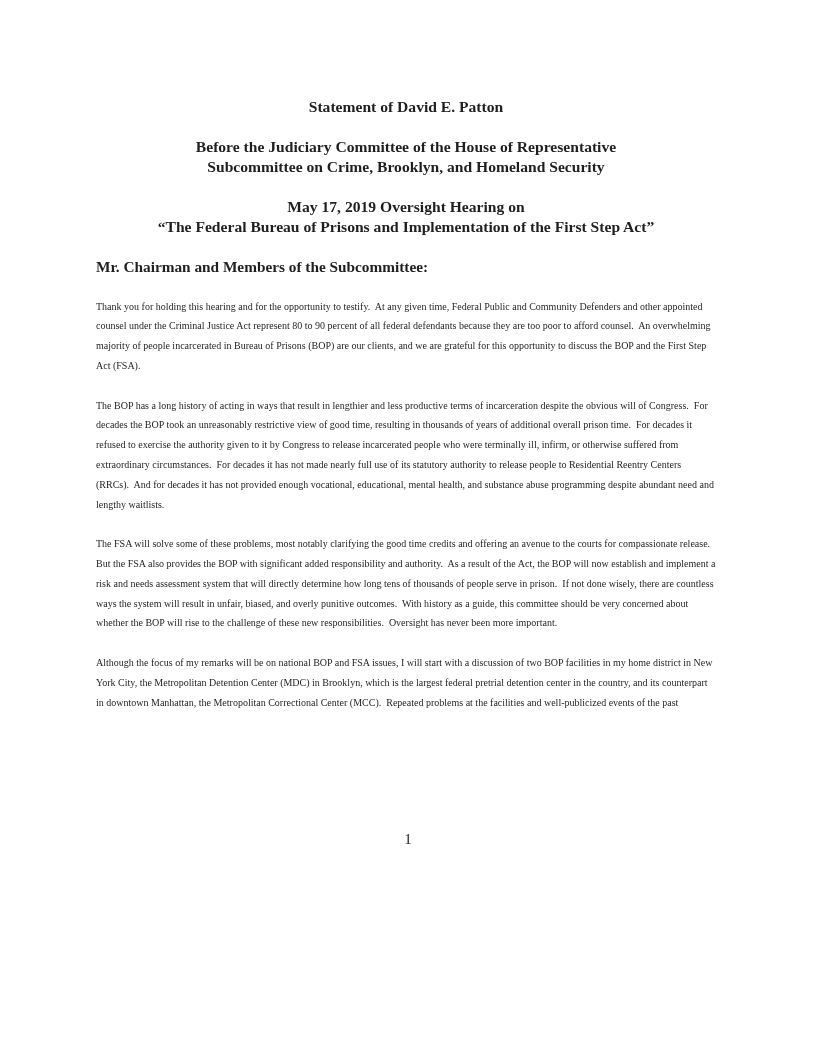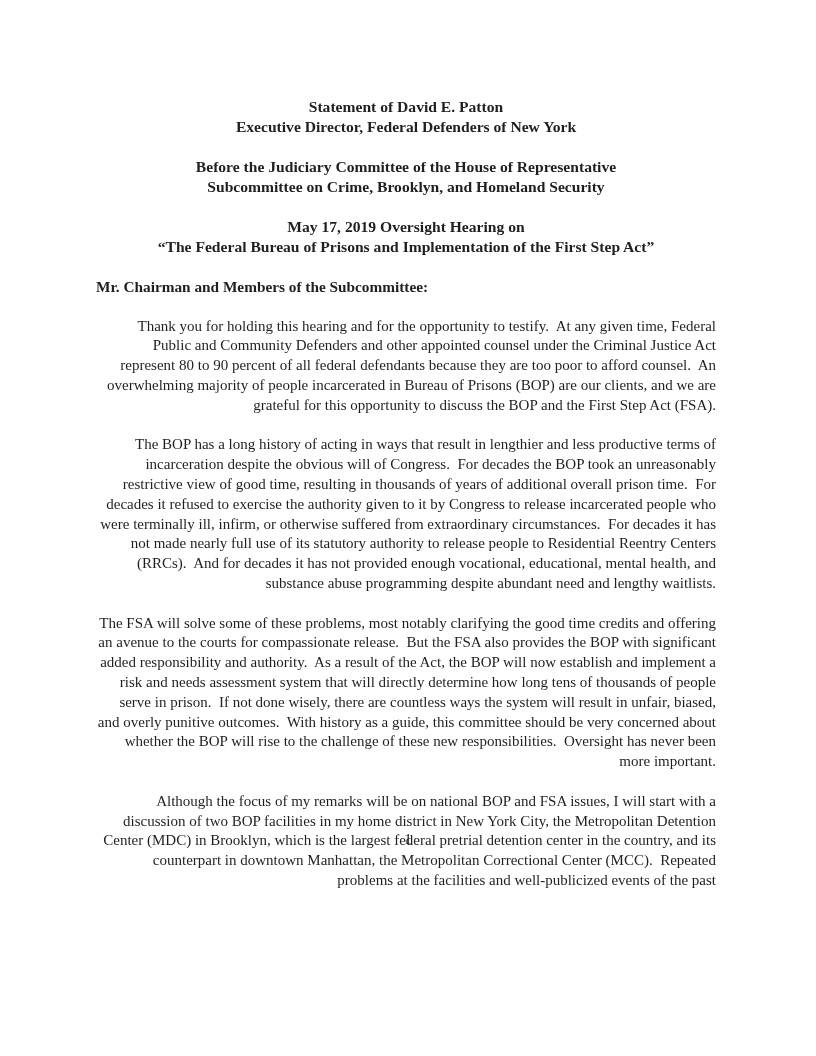--- a/index.html
+++ b/index.html
@@ -27,24 +27,24 @@
       margin: 0 0 20px 0;
     }
     .heading-line {
       text-align: center;
       font-weight: bold;
       font-size: 15.6px;
       line-height: 20px;
       white-space: pre-wrap;
     }
     .body-text {
-      font-size: 15px;
+      font-size: 10px;
       line-height: 19.8px;
       margin: 0 0 19.8px 0;
-      text-align: right;
+      text-align: left;
       white-space: pre-wrap;
     }
     .salutation {
       font-size: 15.3px;
       line-height: 19.8px;
       margin: 0 0 19.8px 0;
       white-space: pre-wrap;
       font-weight: bold;
     }
     .page-number {
@@ -58,21 +58,20 @@
     }
   </style>
 </head>
 <body>
 
 <div class="page">
   <div class="content">
 
     <div class="heading-block">
       <div class="heading-line">Statement of David E. Patton</div>
-      <div class="heading-line">Executive Director, Federal Defenders of New York</div>
     </div>
 
     <div class="heading-block">
       <div class="heading-line">Before the Judiciary Committee of the House of Representative</div>
       <div class="heading-line">Subcommittee on Crime, Brooklyn, and Homeland Security</div>
     </div>
 
     <div class="heading-block">
       <div class="heading-line">May 17, 2019 Oversight Hearing on</div>
       <div class="heading-line">“The Federal Bureau of Prisons and Implementation of the First Step Act”</div>

